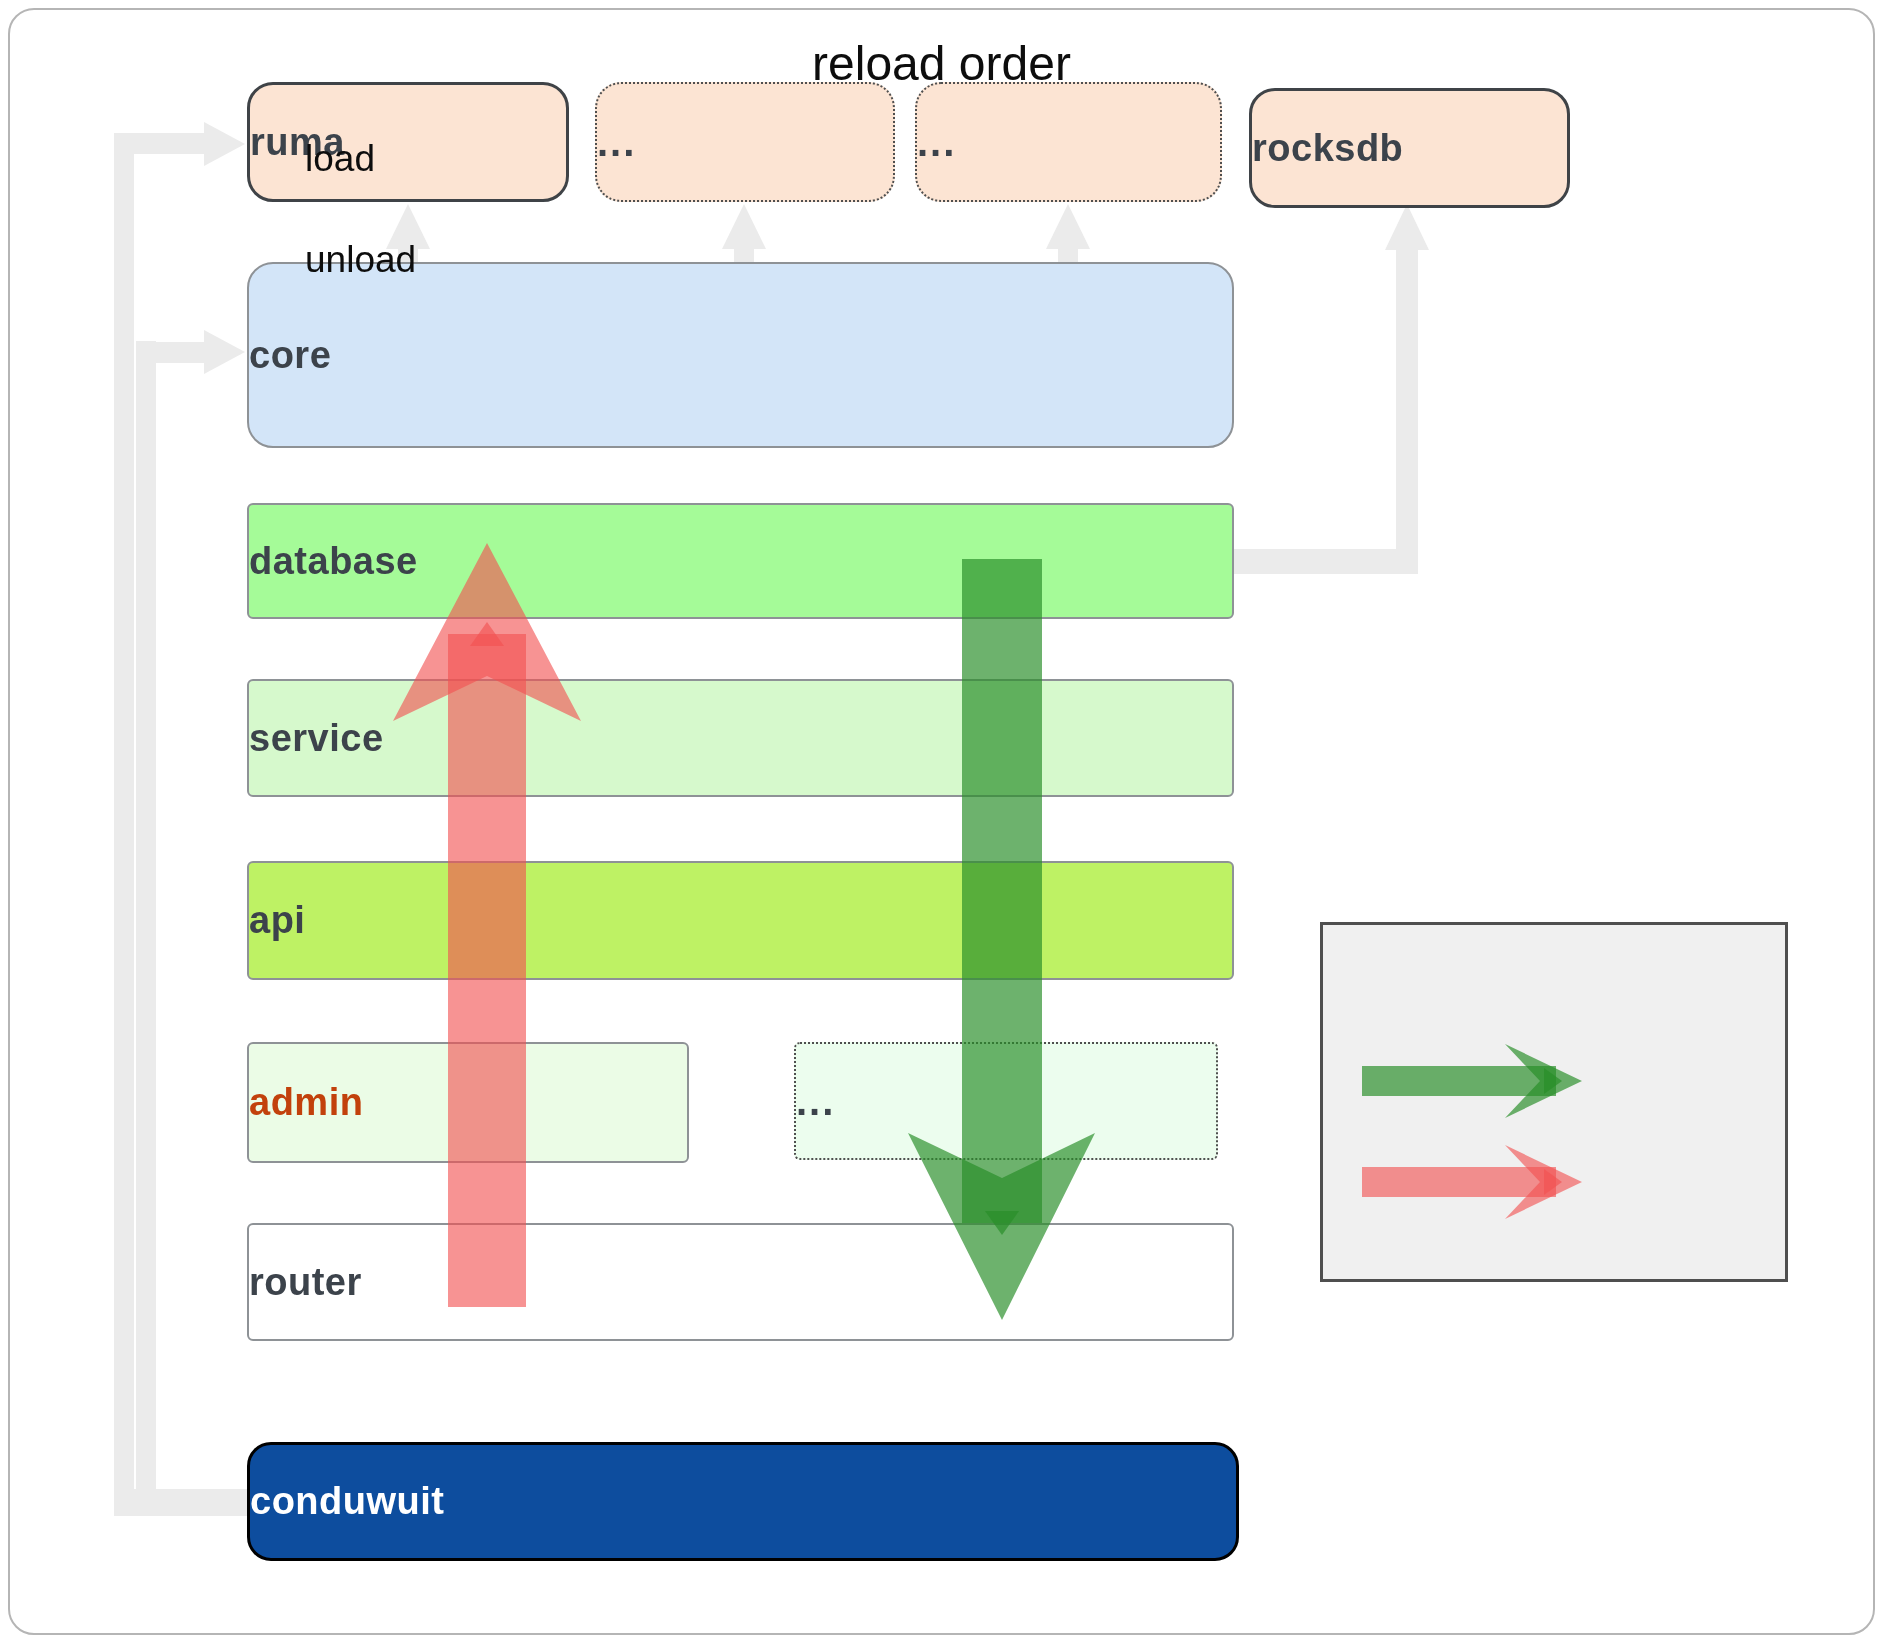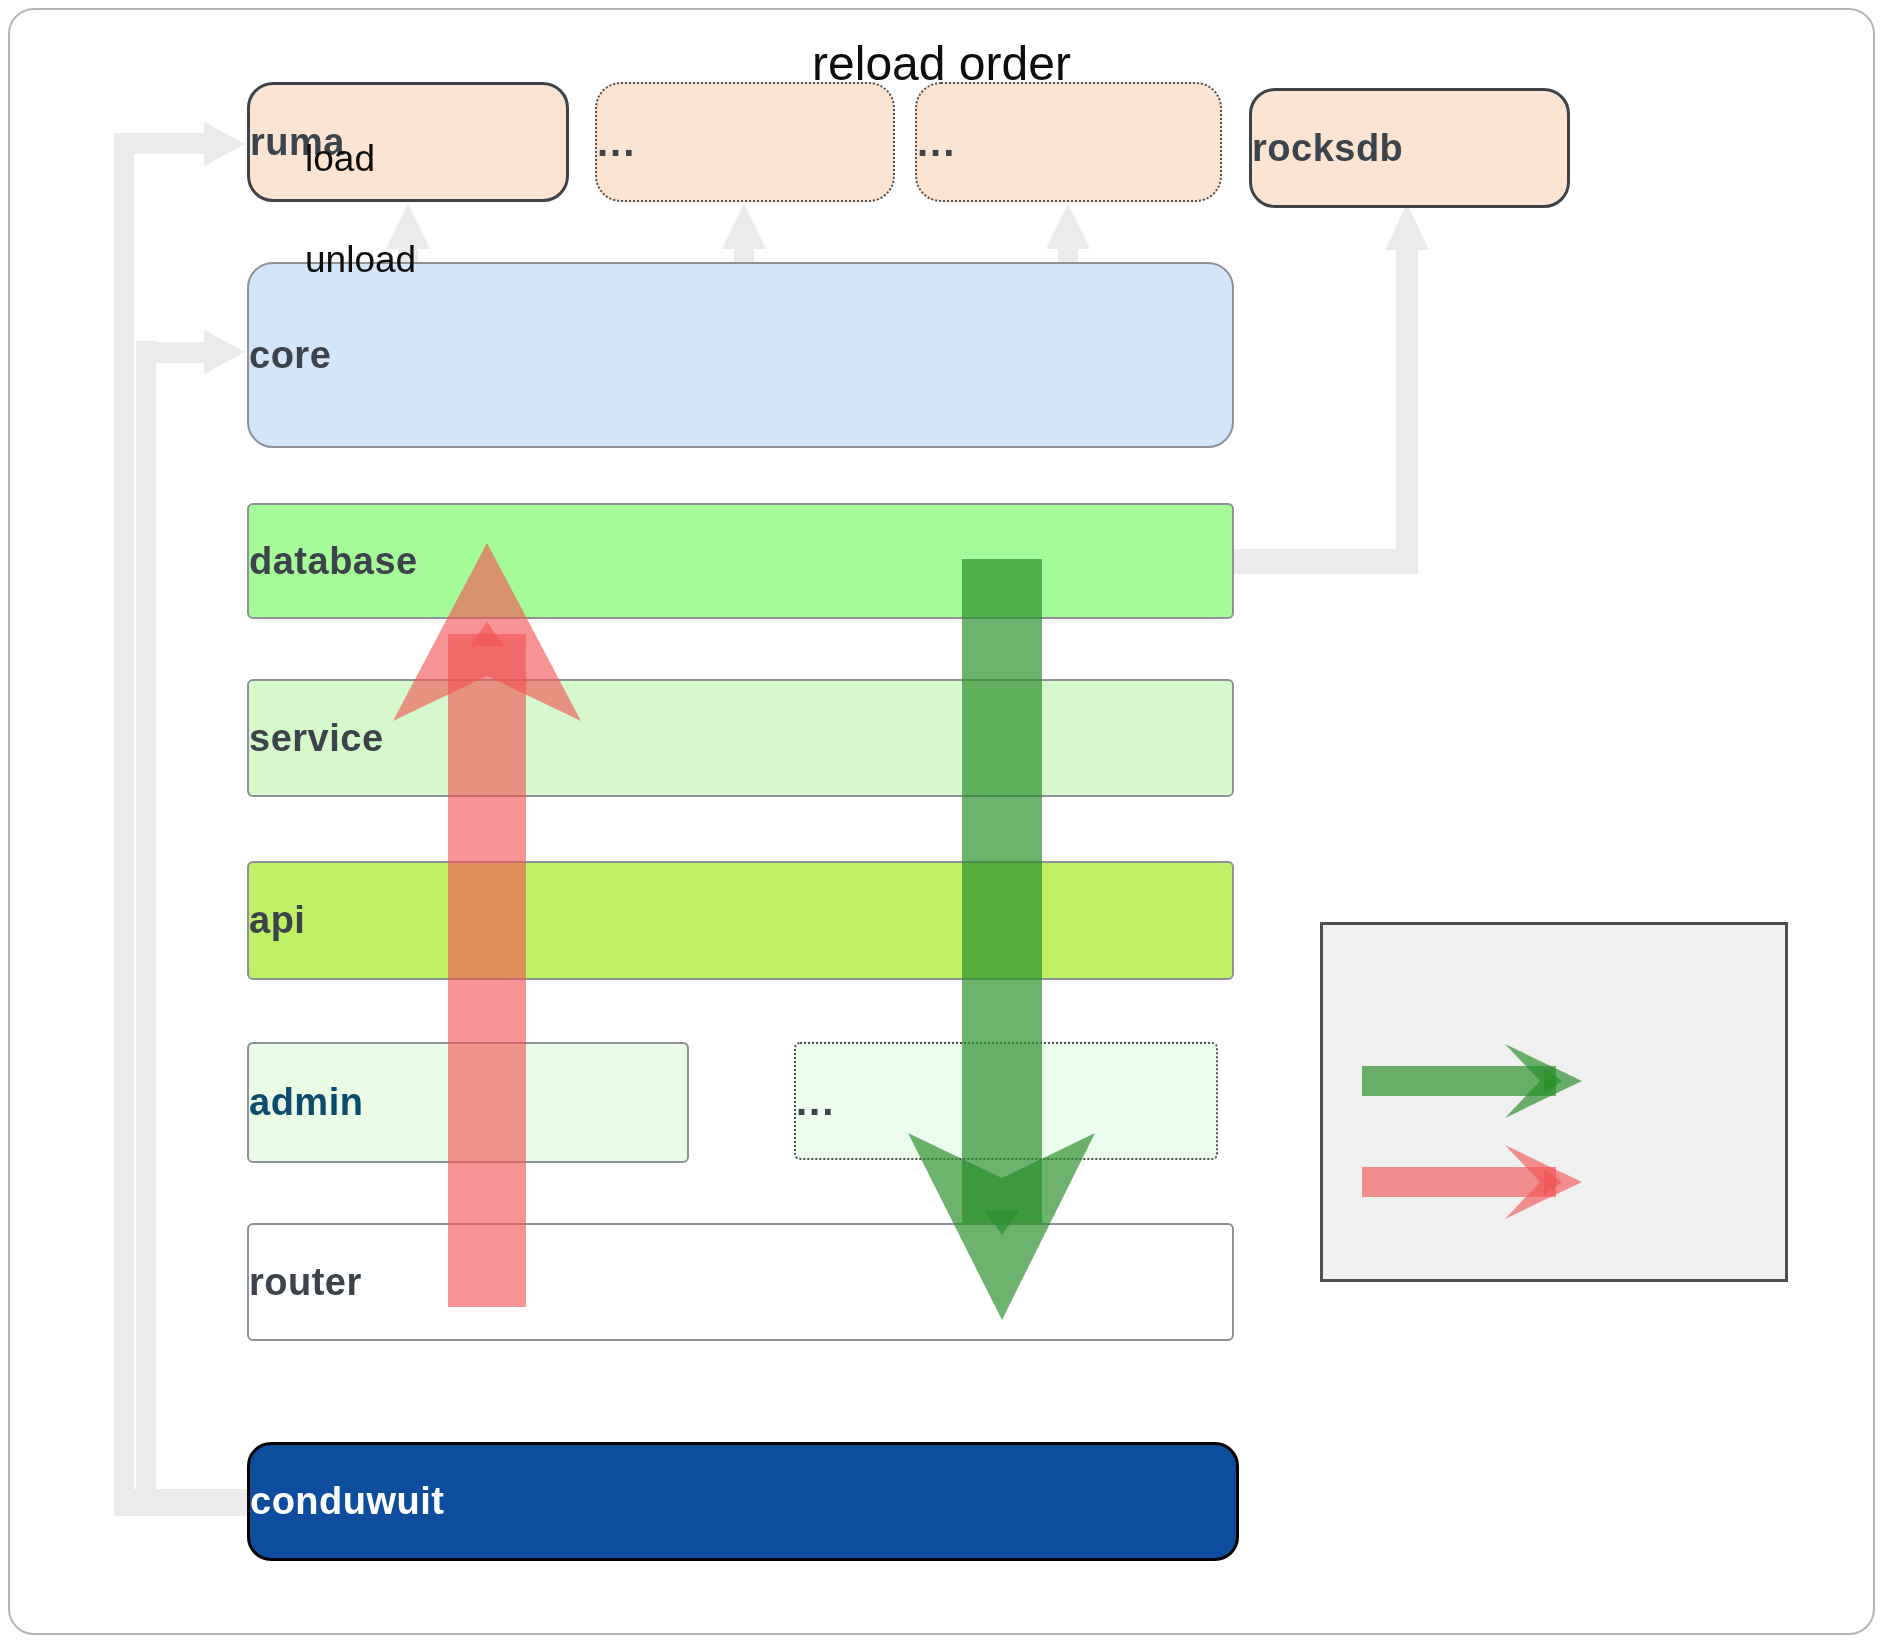--- a/index.html
+++ b/index.html
@@ -26,21 +26,21 @@
   .dotted{border:2px dotted #4f4f4f;}
   .ellipsis-label{font-weight:700;font-size:40px;letter-spacing:2px;}
   #box-ruma     {left:247px;top:82px;  width:322px;height:120px;}
   #box-etop1    {left:595px;top:82px;  width:300px;height:120px;}
   #box-etop2    {left:915px;top:82px;  width:307px;height:120px;}
   #box-rocksdb  {left:1249px;top:88px; width:321px;height:120px;}
   #box-core     {left:247px;top:262px; width:987px;height:186px;}
   #box-database {left:247px;top:503px; width:987px;height:116px;}
   #box-service  {left:247px;top:679px; width:987px;height:118px;}
   #box-api      {left:247px;top:861px; width:987px;height:119px;}
-  #box-admin    {left:247px;top:1042px;width:442px;height:121px;color:#0c4a6e;}
+  #box-admin    {left:247px;top:1042px;width:442px;height:121px;color:#c2410c;}
   #box-eadmin   {left:794px;top:1042px;width:424px;height:118px;}
   #box-router   {left:247px;top:1223px;width:987px;height:118px;}
   #box-conduwuit{left:247px;top:1442px;width:992px;height:119px;color:#ffffff;border:3px solid #000000;border-radius:24px;}
   .legend{
     position:absolute;left:1320px;top:922px;width:468px;height:360px;
     background:#f0f0f0;border:3px solid #4f4f4f;box-sizing:border-box;z-index:4;
   }
   .legend-title{
     position:absolute;left:0;top:36px;width:100%;text-align:center;
     font-size:48px;color:#0d0d0d;font-weight:400;z-index:5;

